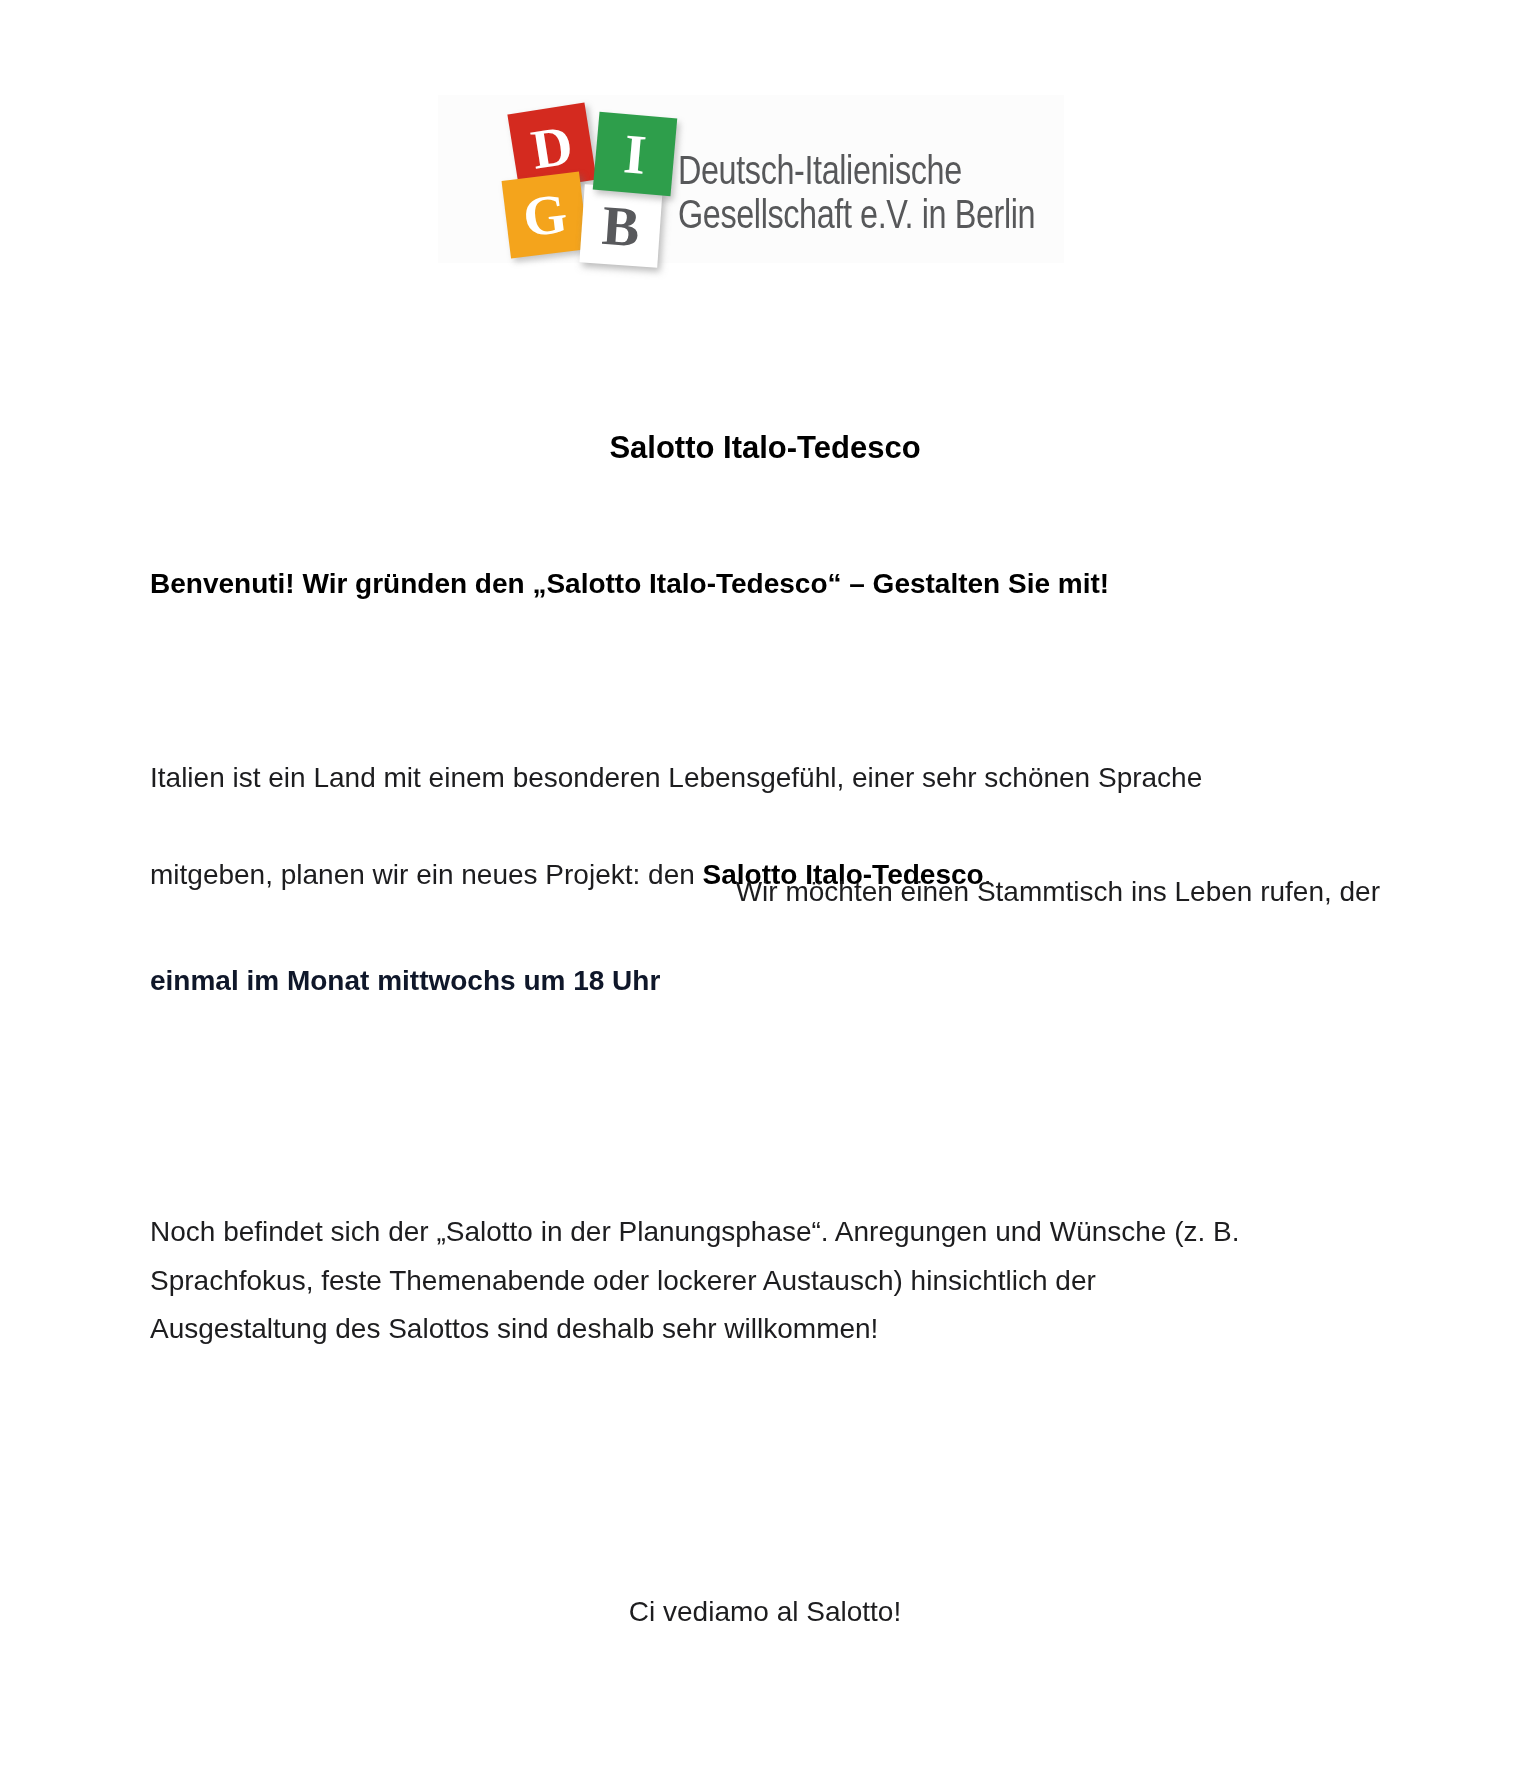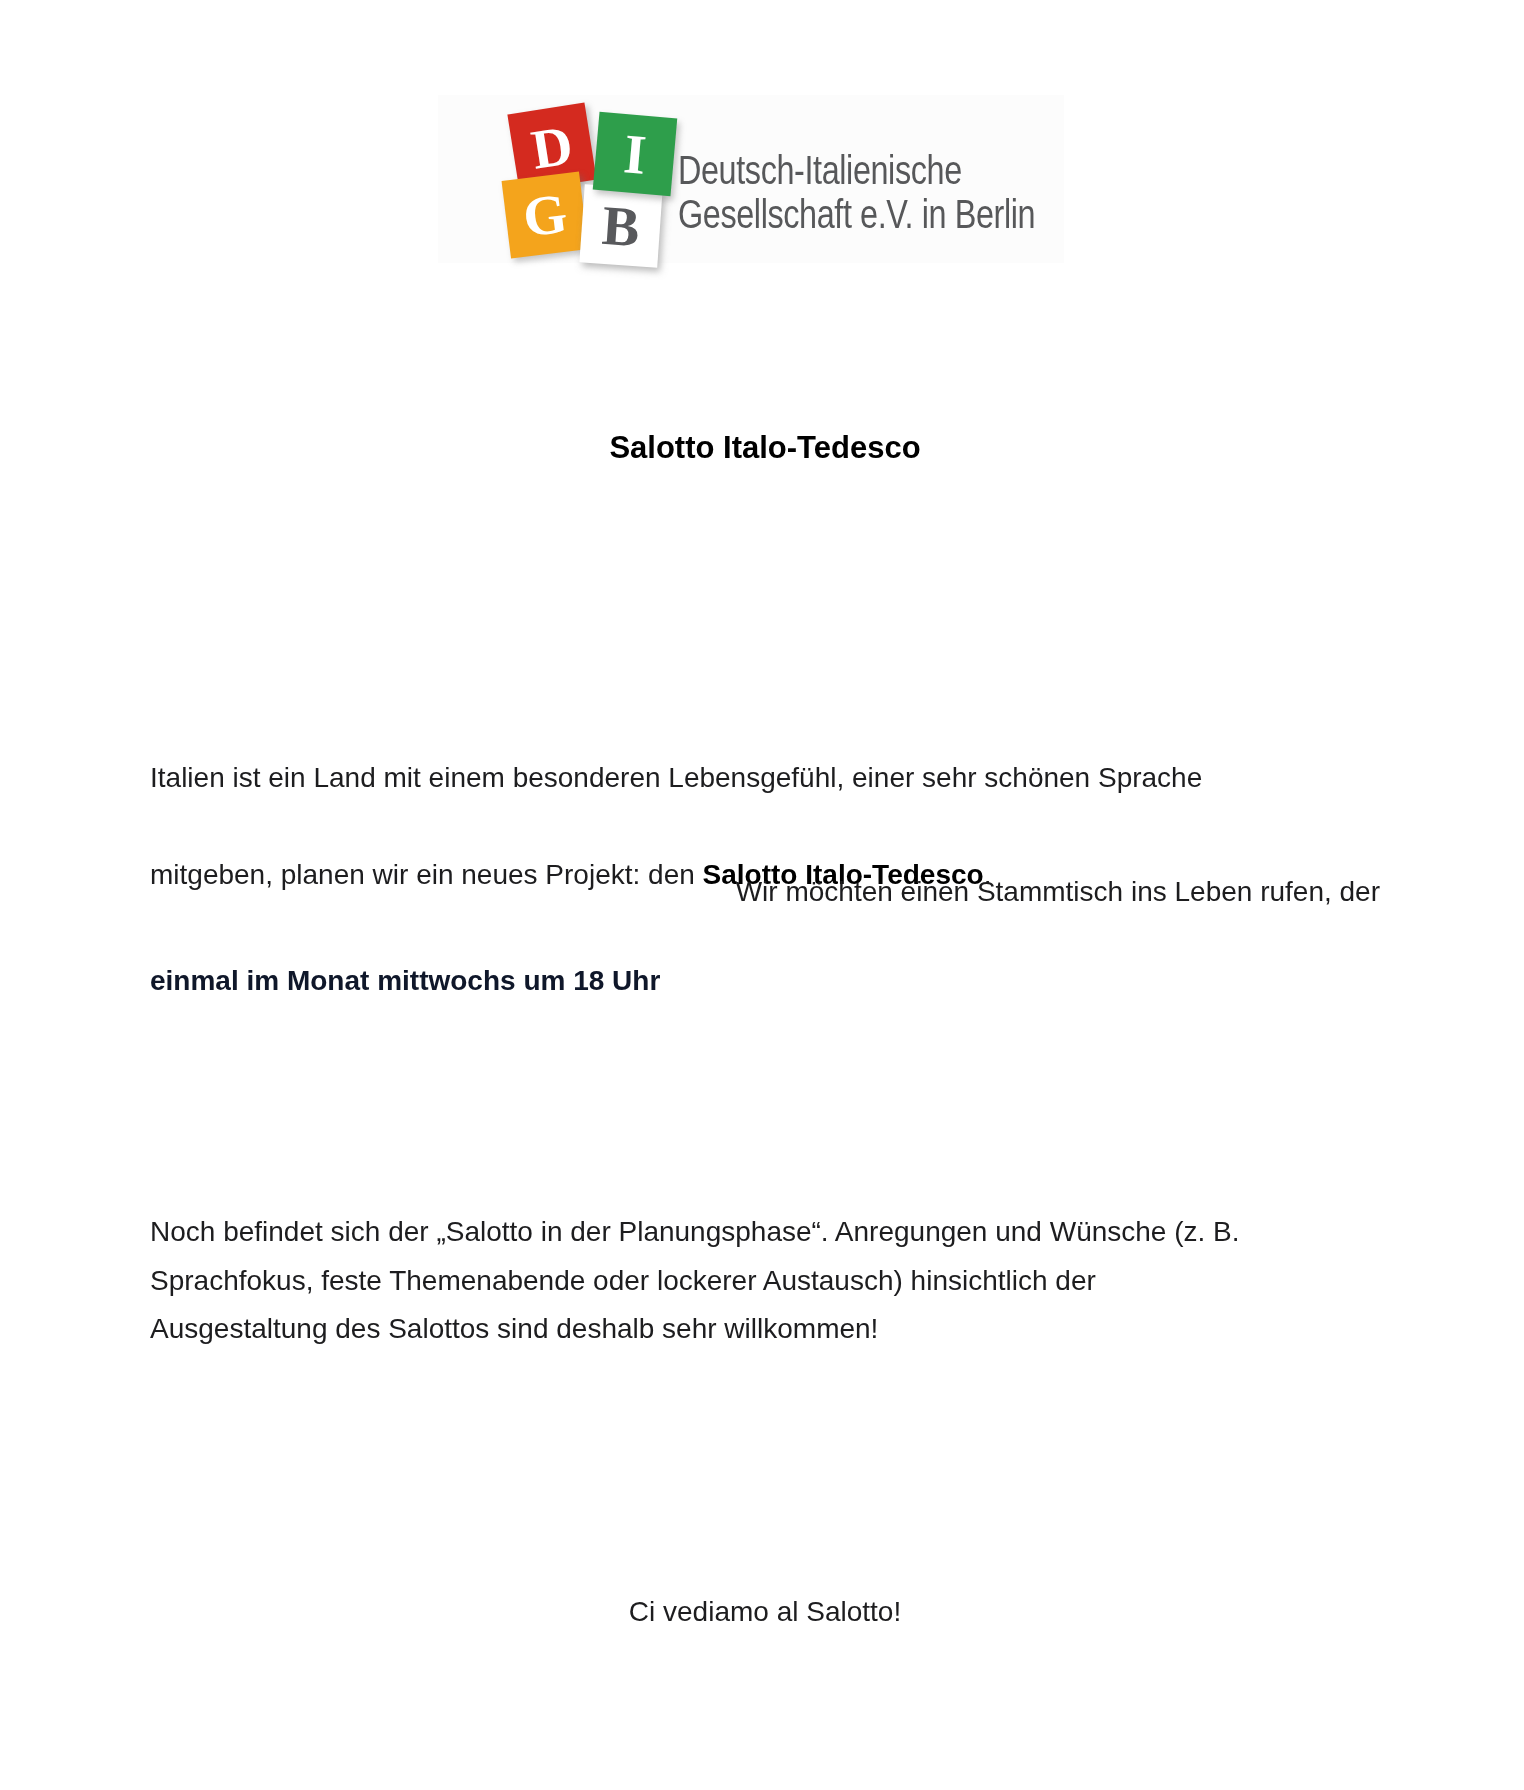--- a/index.html
+++ b/index.html
@@ -88,20 +88,21 @@
     <div class="logo-square sq-b" style="background: rgb(255, 255, 255); color: rgb(88, 89, 92);">B</div>
 
     <div class="logo-org" style="color: rgb(87, 88, 90);">
       <div>Deutsch-Italienische</div>
       <div>Gesellschaft e.V. in Berlin</div>
     </div>
   </div>
 
   <div class="abs doc-title">Salotto Italo-Tedesco</div>
 
+  <div class="abs intro-heading">Benvenuti! Wir gründen den „Salotto Italo-Tedesco“ – Gestalten Sie mit!</div>
 
   <div class="abs para p1">
     <div class="line">Italien ist ein Land mit einem besonderen Lebensgefühl, einer sehr schönen Sprache</div>
     <div class="line"><span>mitgeben, planen wir ein neues Projekt: den </span><span class="bold-inline">Salotto Italo-Tedesco</span><span>.</span></div>
   </div>
 
   <div class="abs para p2">Wir möchten einen Stammtisch ins Leben rufen, der</div>
 
   <div class="abs para schedule">einmal im Monat mittwochs um 18 Uhr</div>
 

